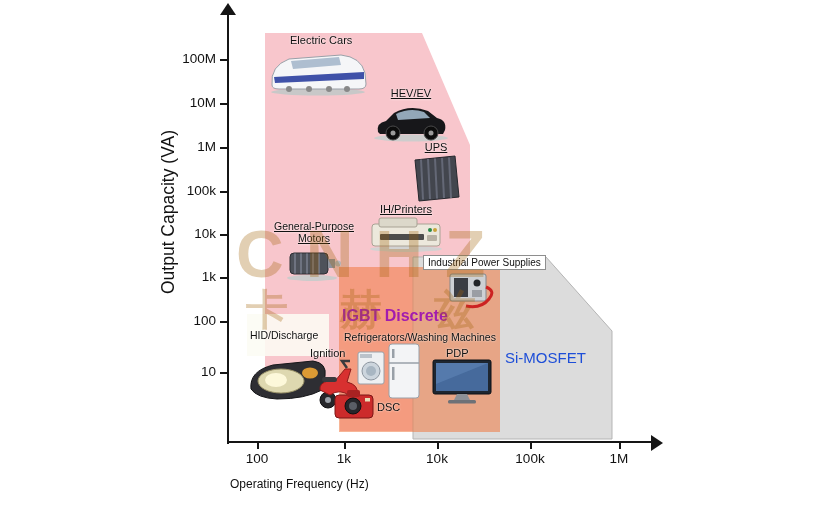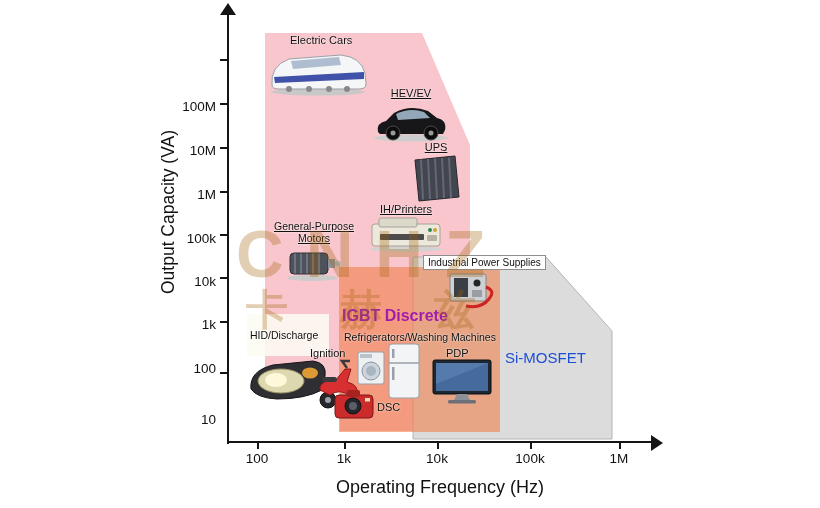--- a/index.html
+++ b/index.html
@@ -9,25 +9,25 @@
   
   #regions{position:absolute;left:0;top:0;z-index:1;}
   
   .axis{position:absolute;background:#151515;z-index:5;}
   .y-arrow{position:absolute;left:220px;top:3px;width:0;height:0;z-index:5;
            border-left:8px solid transparent;border-right:8px solid transparent;border-bottom:12px solid #151515;}
   .x-arrow{position:absolute;left:651px;top:435px;width:0;height:0;z-index:5;
            border-top:8px solid transparent;border-bottom:8px solid transparent;border-left:12px solid #151515;}
   .ytick{position:absolute;left:220px;width:8px;height:2px;background:#151515;z-index:5;}
   .xtick{position:absolute;top:442px;width:2px;height:7px;background:#151515;z-index:5;}
-  .ytl{position:absolute;left:156px;width:60px;text-align:right;font-size:13.5px;z-index:5;margin-top:48px;}
+  .ytl{position:absolute;left:156px;width:60px;text-align:right;font-size:13.5px;z-index:5;}
   .xtl{position:absolute;top:451px;width:60px;text-align:center;font-size:13.5px;z-index:5;}
   .y-title{position:absolute;left:168px;top:212px;transform:translate(-50%,-50%) rotate(-90deg);
            font-size:17.5px;white-space:nowrap;z-index:5;}
-  .x-title{position:absolute;left:230px;top:477px;width:420px;text-align:center;font-size:18px;z-index:5;}
+  .x-title{position:absolute;left:230px;top:477px;width:420px;font-size:12px;z-index:5;}
   
   .rlabel{position:absolute;z-index:4;font-weight:bold;white-space:nowrap;}
   .rl-module{left:287px;top:175px;font-size:19px;color:#e62129;}
   .rl-discrete{left:342px;top:307px;font-size:16px;color:#a21caf;}
   .rl-mosfet{left:505px;top:349px;font-size:15px;color:#1d4ed8;font-weight:normal;}
   
   .app{position:absolute;z-index:4;}
   .app-label{display:block;font-size:11px;color:#101010;white-space:nowrap;text-shadow:0 0 2px #fff;}
   .ctr{text-align:center;text-decoration:underline;}
   .lbl-box{position:absolute;z-index:5;font-size:10px;background:#fff;border:1px solid #8e8e8e;

